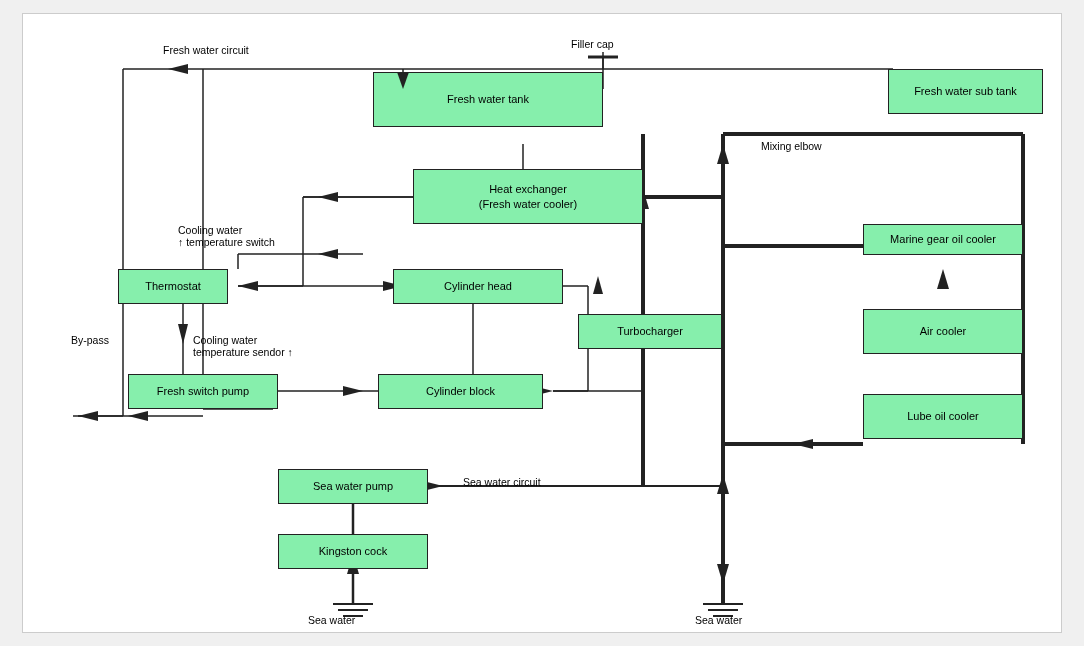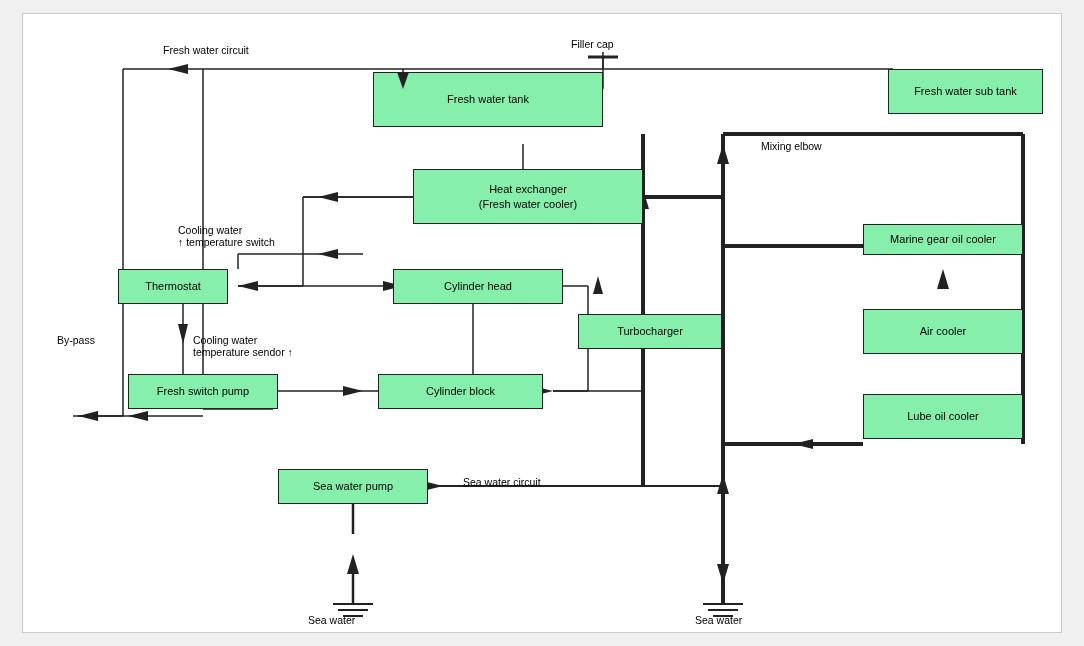--- a/index.html
+++ b/index.html
@@ -190,20 +190,23 @@
   </div>
 
   <div class="component-box" style="left:355px; top:360px; width:165px; height:35px;">
     <span>Cylinder block</span>
   </div>
 
   <div class="component-box" style="left:255px; top:455px; width:150px; height:35px;">
     <span>Sea water pump</span>
   </div>
 
+  <div class="component-box" style="left:255px; top:520px; width:150px; height:35px;">
+    <span>Kingston cock</span>
+  </div>
 
   <div class="component-box" style="left:840px; top:210px; width:160px; height:31px;">
     <span>Marine gear oil cooler</span>
   </div>
 
   <div class="component-box" style="left:840px; top:295px; width:160px; height:45px;">
     <span>Air cooler</span>
   </div>
 
   <div class="component-box" style="left:840px; top:380px; width:160px; height:45px;">
@@ -227,21 +230,21 @@
   </div>
 
   <div class="label" style="left:155px; top:210px; text-align:left;">
     <span>Cooling water<br>↑ temperature switch</span>
   </div>
 
   <div class="label" style="left:170px; top:320px; text-align:left;">
     <span>Cooling water<br>temperature sendor ↑</span>
   </div>
 
-  <div class="label" style="left:34px; top:320px;">
+  <div class="label" style="left:48px; top:320px;">
     <span>By-pass</span>
   </div>
 
   <div class="label" style="left:440px; top:462px;">
     <span>Sea water circuit</span>
   </div>
 
   <div class="label" style="left:285px; top:600px;">
     <span>Sea water</span>
   </div>

